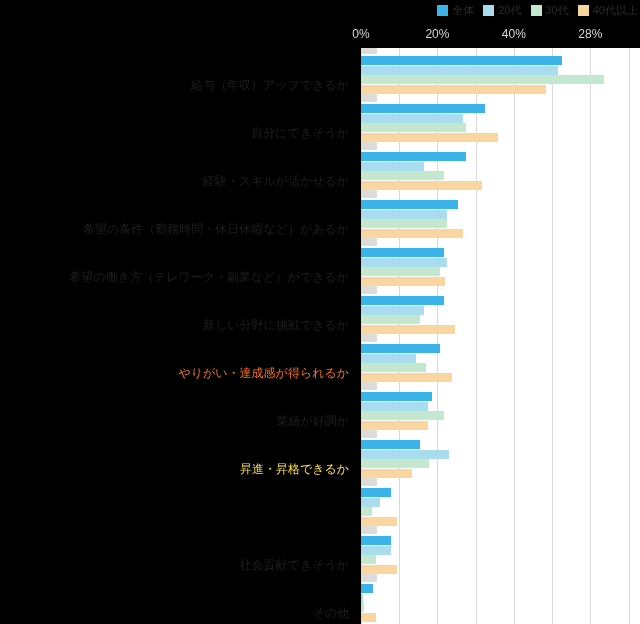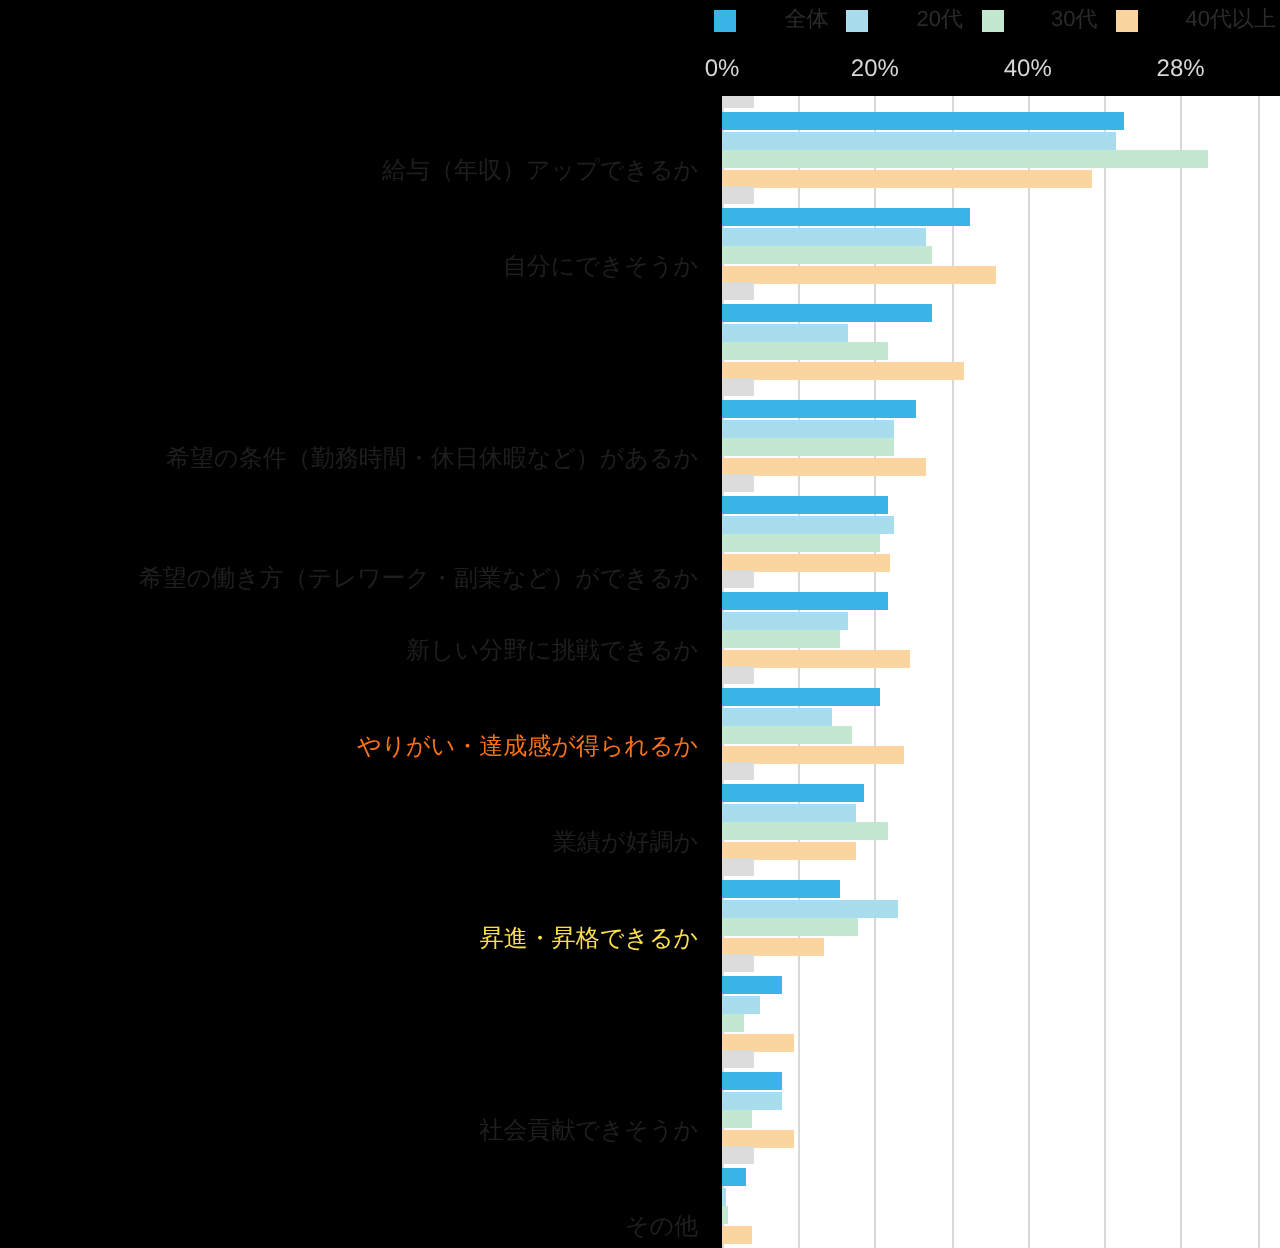--- a/index.html
+++ b/index.html
@@ -30,21 +30,20 @@
     display: flex;
     justify-content: flex-end;
     align-items: center;
     padding-right: 2px;
     box-sizing: border-box;
   }
   .legend-item {
     display: flex;
     align-items: center;
     margin-left: 9px;
-    gap: 20px;
   }
   .legend-swatch {
     width: 11px;
     height: 11px;
     margin-right: 4px;
     display: block;
   }
   .legend-label {
     color: #2b2b2b;
     font-size: 11px;
@@ -257,22 +256,23 @@
           <div class="bar" style="top: 17.7px; width: 1.91096px; background: rgb(169, 220, 236);"></div>
           <div class="bar" style="top: 27.3px; width: 3.05753px; background: rgb(196, 232, 207);"></div>
           <div class="bar" style="top: 36.9px; width: 14.9055px; background: rgb(251, 213, 160);"></div>
         </div>
       </div>
   </div>
 
   <div id="category-labels">
       <div class="cat-label" style="top: 17px; color: rgb(31, 31, 31);">給与（年収）アップできるか</div>
       <div class="cat-label" style="top: 65px; color: rgb(31, 31, 31); text-align: right;">自分にできそうか</div>
+      <div class="cat-label" style="top: 113px; color: rgb(31, 31, 31);">経験・スキルが活かせるか</div>
       <div class="cat-label" style="top: 161px; color: rgb(31, 31, 31);">希望の条件（勤務時間・休日休暇など）があるか</div>
-      <div class="cat-label" style="top: 209px; color: rgb(31, 31, 31); margin-top: 12px;">希望の働き方（テレワーク・副業など）ができるか</div>
+      <div class="cat-label" style="top: 209px; color: rgb(31, 31, 31);">希望の働き方（テレワーク・副業など）ができるか</div>
       <div class="cat-label" style="top: 257px; color: rgb(31, 31, 31);">新しい分野に挑戦できるか</div>
       <div class="cat-label" style="top: 305px; color: #f97316;">やりがい・達成感が得られるか</div>
       <div class="cat-label" style="top: 353px; color: rgb(31, 31, 31);">業績が好調か</div>
       <div class="cat-label" style="top: 401px; color: #fde047;">昇進・昇格できるか</div>
       <div class="cat-label" style="top: 497px; color: rgb(31, 31, 31);">社会貢献できそうか</div>
       <div class="cat-label" style="top: 545px; color: rgb(31, 31, 31);">その他</div>
     </div>
 
 </div>
 

